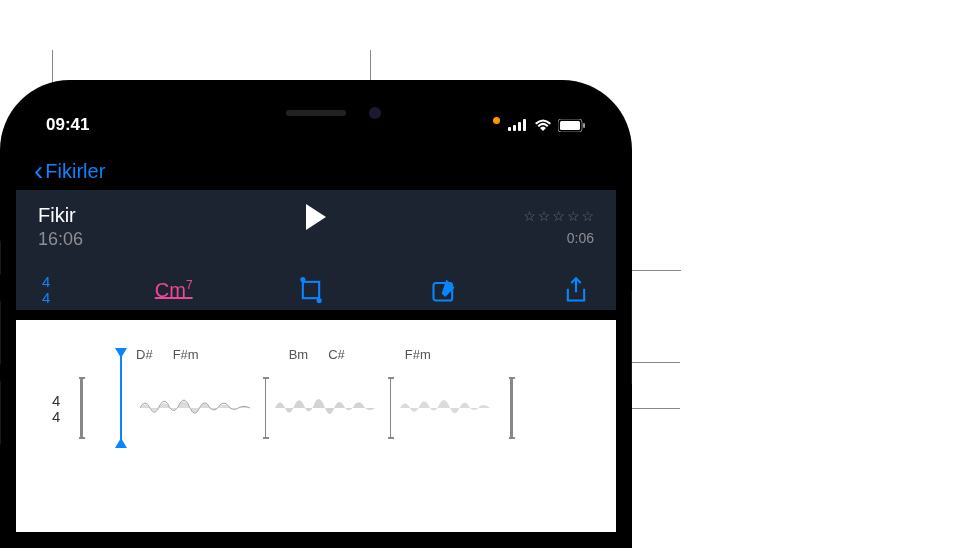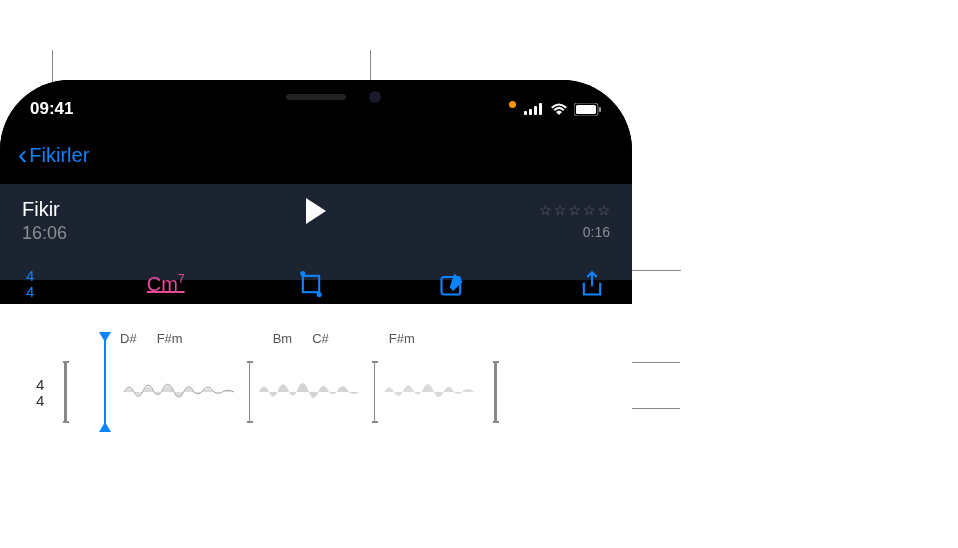--- a/index.html
+++ b/index.html
@@ -28,20 +28,21 @@
 
     
     .phone {
       position: absolute;
       left: 0;
       top: 80px;
       width: 632px;
       height: 468px;
       background: #000;
       border-radius: 70px 70px 0 0;
+      padding: 16px;
       overflow: hidden;
     }
     .phone-side {
       position: absolute;
       background: #1a1a1a;
       border-radius: 2px;
     }
     .side-btn1 { left: -4px; top: 160px; width: 5px; height: 35px; }
     .side-btn2 { left: -4px; top: 220px; width: 5px; height: 65px; }
     .side-btn3 { left: -4px; top: 300px; width: 5px; height: 65px; }
@@ -139,24 +140,24 @@
       position: absolute;
       left: 50%;
       transform: translateX(-50%);
       font-size: 21px;
       font-weight: 600;
     }
     
     
     .header-section {
       position: absolute;
-      top: 104px;
+      top: 94px;
       left: 0;
       right: 0;
-      height: 96px;
+      height: 120px;
       background: #1c2432;
       padding: 14px 22px;
     }
     .title-row {
       display: flex;
       align-items: center;
       justify-content: space-between;
     }
     .title-left {}
     .idea-title { color: #fff; font-size: 20px; }
@@ -368,21 +369,21 @@
           <div class="play-triangle"></div>
         </div>
         <div class="title-right">
           <div class="stars">
             <span class="star">☆</span>
             <span class="star">☆</span>
             <span class="star">☆</span>
             <span class="star">☆</span>
             <span class="star">☆</span>
           </div>
-          <div class="duration">0:16</div>
+          <div class="duration">0:06</div>
         </div>
       </div>
 
       <div class="controls-row">
         <div class="time-sig">
           <span>4</span>
           <span>4</span>
         </div>
         <div class="chord-label">
           <span>Cm</span><sup>7</sup>

